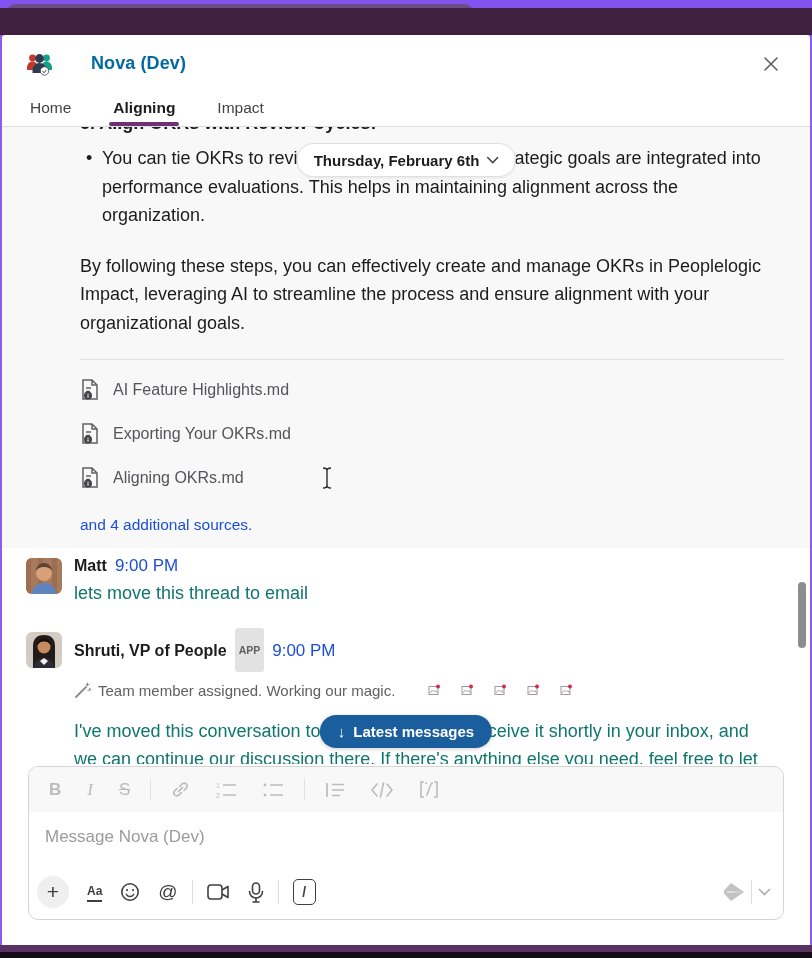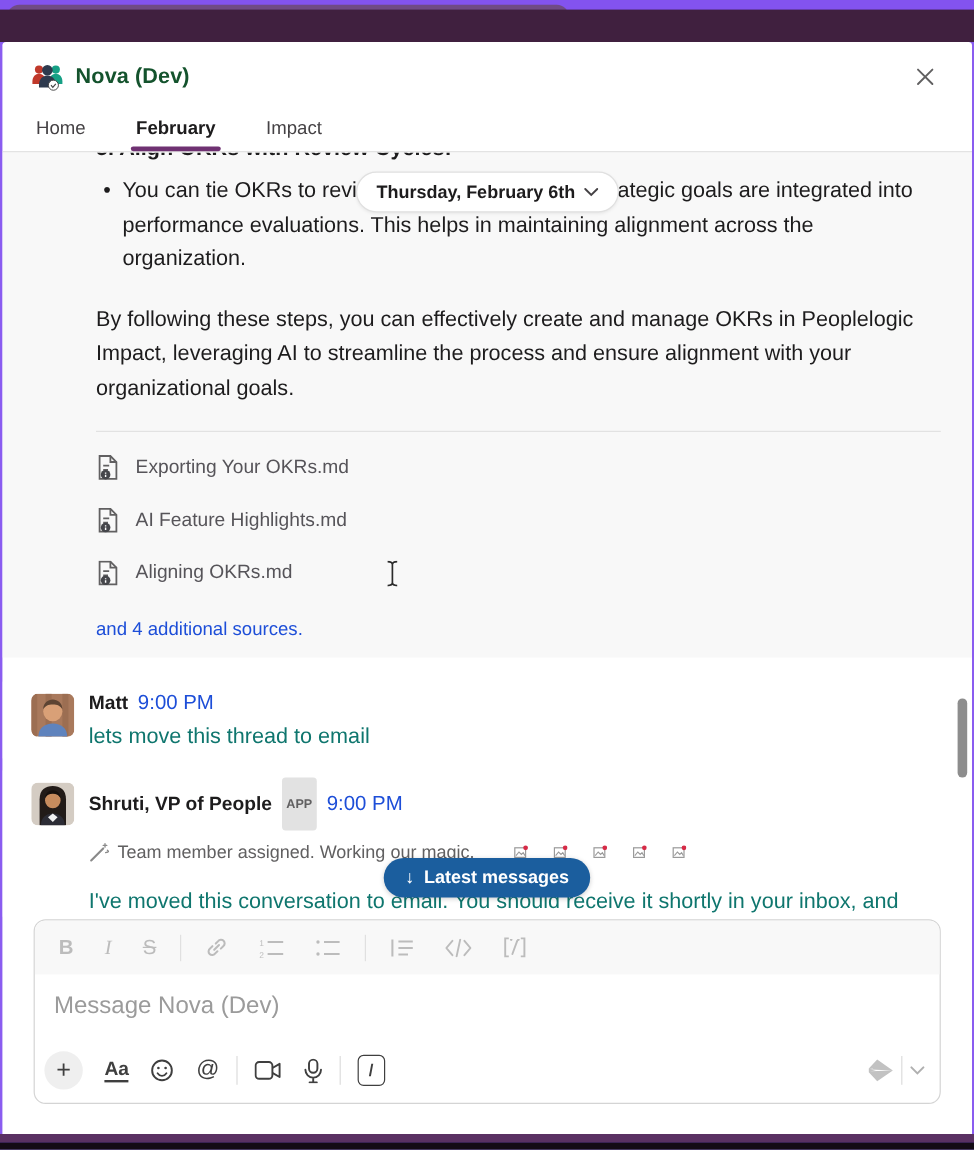--- a/index.html
+++ b/index.html
@@ -9,21 +9,21 @@
   
   .titlebar{position:relative;height:35px;background:#8353ef;}
   .titlebar-dark{position:absolute;left:0;right:0;top:8px;height:27px;background:#40203f;}
   .titlebar-tab{position:absolute;left:6px;top:4px;width:468px;height:20px;background:#6d4a72;border-radius:10px 10px 0 0;opacity:.85;}
 
   
   .modal{position:relative;margin:0 2px;height:910px;background:#fff;border-radius:3px 3px 0 0;display:flex;flex-direction:column;overflow:hidden;}
 
   .app-header{height:57px;display:flex;align-items:center;padding:0 24px;flex:0 0 auto;}
   .app-avatar{width:27px;height:27px;margin-right:10px;flex:0 0 auto;}
-  .app-title{font-size:18px;font-weight:bold;color:#14532d;letter-spacing:.1px;}
+  .app-title{font-size:18px;font-weight:bold;color:#0369a1;letter-spacing:.1px;margin-left:28px;}
   .close-btn{margin-left:auto;width:30px;height:30px;display:flex;align-items:center;justify-content:center;cursor:pointer;border-radius:4px;}
 
   .tabbar{height:35px;display:flex;align-items:flex-end;padding:0 28px;gap:42px;border-bottom:1px solid #dddddd;flex:0 0 auto;}
   .tab{font-size:15.5px;color:#454245;padding-bottom:9px;position:relative;cursor:pointer;}
   .tab.active{font-weight:bold;color:#1d1c1d;}
   .tab.active:after{content:"";position:absolute;left:-4px;right:-4px;bottom:0;height:4px;background:#6f3172;border-radius:2px;}
 
   
   .scroll{position:relative;height:637px;overflow:hidden;flex:0 0 auto;}
   .bot-block{background:#f8f8f8;padding:0 26px 14px 78px;}
@@ -62,26 +62,26 @@
   
   .composer-wrap{padding:2px 26px 0 26px;flex:0 0 auto;}
   .composer{border:1px solid #d4d4d4;border-radius:10px;height:154px;display:flex;flex-direction:column;overflow:hidden;background:#fff;}
   .fmt-row{height:45px;background:#f8f8f8;display:flex;align-items:center;gap:26px;padding:0 20px;flex:0 0 auto;}
   .fmt{color:#bcbcbc;font-size:17px;display:flex;align-items:center;cursor:pointer;}
   .fmt.b{font-weight:bold;}
   .fmt.i{font-style:italic;font-family:"Liberation Serif",serif;}
   .fmt.s{text-decoration:line-through;}
   .fmt-div{width:1px;height:22px;background:#e0e0e0;margin:0 -6px;}
   .input-row{flex:1;padding:14px 14px 0 14px;}
-  .msg-input{border:none;outline:none;width:100%;font-size:20px;color:#0c4a6e;background:transparent;}
+  .msg-input{border:none;outline:none;width:100%;font-size:17px;color:#0c4a6e;background:transparent;}
   .msg-input::placeholder{color:#9b9b9b;opacity:1;}
   .action-row{height:48px;display:flex;align-items:center;padding:0 12px 6px 8px;gap:18px;flex:0 0 auto;}
   .act{display:flex;align-items:center;justify-content:center;color:#3f3f3f;cursor:pointer;}
   .plus-btn{width:32px;height:32px;border-radius:16px;background:#efefef;font-size:21px;font-weight:300;color:#3f3f3f;}
-  .aa{font-size:16px;font-weight:bold;border-bottom:2px solid #3f3f3f;line-height:17px;}
+  .aa{font-size:12px;font-weight:bold;border-bottom:2px solid #3f3f3f;line-height:17px;}
   .at{font-size:19px;}
   .act-div{width:1px;height:24px;background:#ddd;margin:0 -4px;}
   .slash-box{width:23px;height:26px;border:1.7px solid #3f3f3f;border-radius:5px;font-size:14px;font-weight:bold;}
   .send-group{margin-left:auto;display:flex;align-items:center;gap:10px;}
 
   .bottom-purple{height:7px;background:#5a3163;margin-top:0;}
   .bottom-dark{height:6px;background:#140b16;}
   svg{display:block;}
 </style>
 </head>
@@ -112,21 +112,21 @@
       <div class="app-title">Nova (Dev)</div>
       <div class="close-btn">
         <svg width="18" height="18" viewBox="0 0 18 18">
             <path d="M3 3l12 12M15 3L3 15" stroke="#616061" stroke-width="1.6" stroke-linecap="round"></path>
           </svg>
       </div>
     </div>
 
     <div class="tabbar">
       <div class="tab">Home</div>
-      <div class="tab active">February</div>
+      <div class="tab active">Aligning</div>
       <div class="tab">Impact</div>
     </div>
 
     <div class="scroll">
 
       <div class="bot-block">
         <div class="clipline">
           <div class="inner">5. Align OKRs with Review Cycles:</div>
         </div>
         <div class="para bullet-para">
@@ -137,50 +137,50 @@
         <div class="hr"></div>
 
         <div class="file-row">
           <svg width="20" height="22" viewBox="0 0 20 22">
             <path d="M3 1h9l5 5v14H3z" fill="none" stroke="#616061" stroke-width="1.5"></path>
             <path d="M12 1v5h5" fill="none" stroke="#616061" stroke-width="1.5"></path>
             <path d="M6 9h5M6 12.5h4" stroke="#616061" stroke-width="1.4"></path>
             <circle cx="8" cy="16.6" r="4" fill="#45464b"></circle>
             <path d="M8 14.8v.9M8 16.6v2" stroke="#fff" stroke-width="1.2"></path>
           </svg>
-          <span class="file-name">Exporting Your OKRs.md</span>
+          <span class="file-name">AI Feature Highlights.md</span>
         </div>
         <div class="file-row">
           <svg width="20" height="22" viewBox="0 0 20 22">
             <path d="M3 1h9l5 5v14H3z" fill="none" stroke="#616061" stroke-width="1.5"></path>
             <path d="M12 1v5h5" fill="none" stroke="#616061" stroke-width="1.5"></path>
             <path d="M6 9h5M6 12.5h4" stroke="#616061" stroke-width="1.4"></path>
             <circle cx="8" cy="16.6" r="4" fill="#45464b"></circle>
             <path d="M8 14.8v.9M8 16.6v2" stroke="#fff" stroke-width="1.2"></path>
           </svg>
-          <span class="file-name">AI Feature Highlights.md</span>
+          <span class="file-name">Exporting Your OKRs.md</span>
         </div>
         <div class="file-row">
           <svg width="20" height="22" viewBox="0 0 20 22">
             <path d="M3 1h9l5 5v14H3z" fill="none" stroke="#616061" stroke-width="1.5"></path>
             <path d="M12 1v5h5" fill="none" stroke="#616061" stroke-width="1.5"></path>
             <path d="M6 9h5M6 12.5h4" stroke="#616061" stroke-width="1.4"></path>
             <circle cx="8" cy="16.6" r="4" fill="#45464b"></circle>
             <path d="M8 14.8v.9M8 16.6v2" stroke="#fff" stroke-width="1.2"></path>
           </svg>
           <span class="file-name">Aligning OKRs.md</span>
           <svg class="cursor-ibeam" width="12" height="22" viewBox="0 0 12 22">
             <path d="M2 1c2 0 4 .5 4 2.5v15c0 2-2 2.5-4 2.5M10 1c-2 0-4 .5-4 2.5v15c0 2 2 2.5 4 2.5" stroke="#2b2b2b" stroke-width="1.4" fill="none"></path>
           </svg>
         </div>
 
         <div class="sources">and 4 additional sources.</div>
       </div>
 
-      <div class="msg" style="margin-top:20px;">
+      <div class="msg" style="margin-top:0;">
         <div class="msg-avatar">
           <svg viewBox="0 0 36 36" width="36" height="36">
             <rect width="36" height="36" fill="#a9795c"></rect>
             <rect x="0" width="5" height="36" fill="#9c6e52"></rect>
               <rect x="12" width="5" height="36" fill="#9c6e52"></rect>
               <rect x="26" width="5" height="36" fill="#9c6e52"></rect>
             <path d="M6 36c0-7 5-11 12-11s12 4 12 11z" fill="#5f83bd"></path>
             <circle cx="18" cy="15" r="8" fill="#d9a077"></circle>
             <path d="M10 13c0-5 4-8 8-8s8 3 8 8c-2-3-4-4-8-4s-6 1-8 4z" fill="#5d4433"></path>
           </svg>

